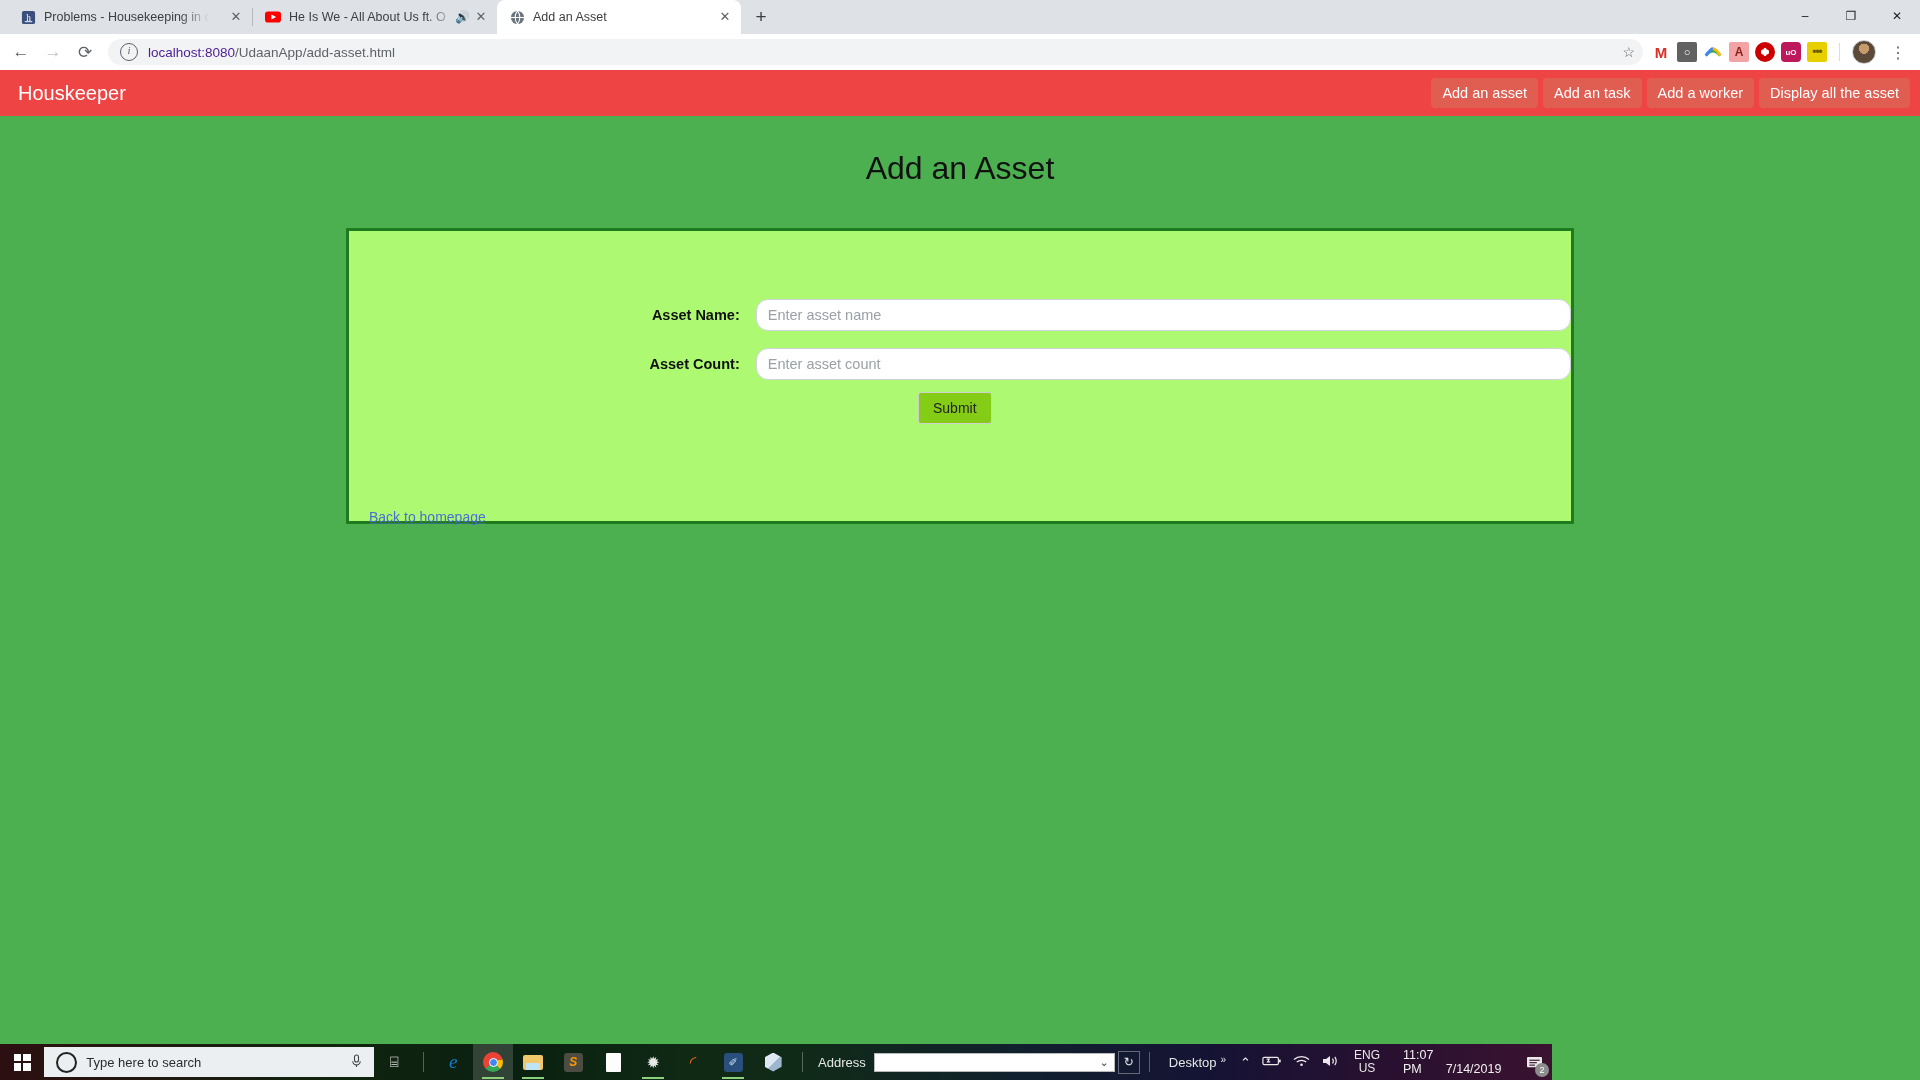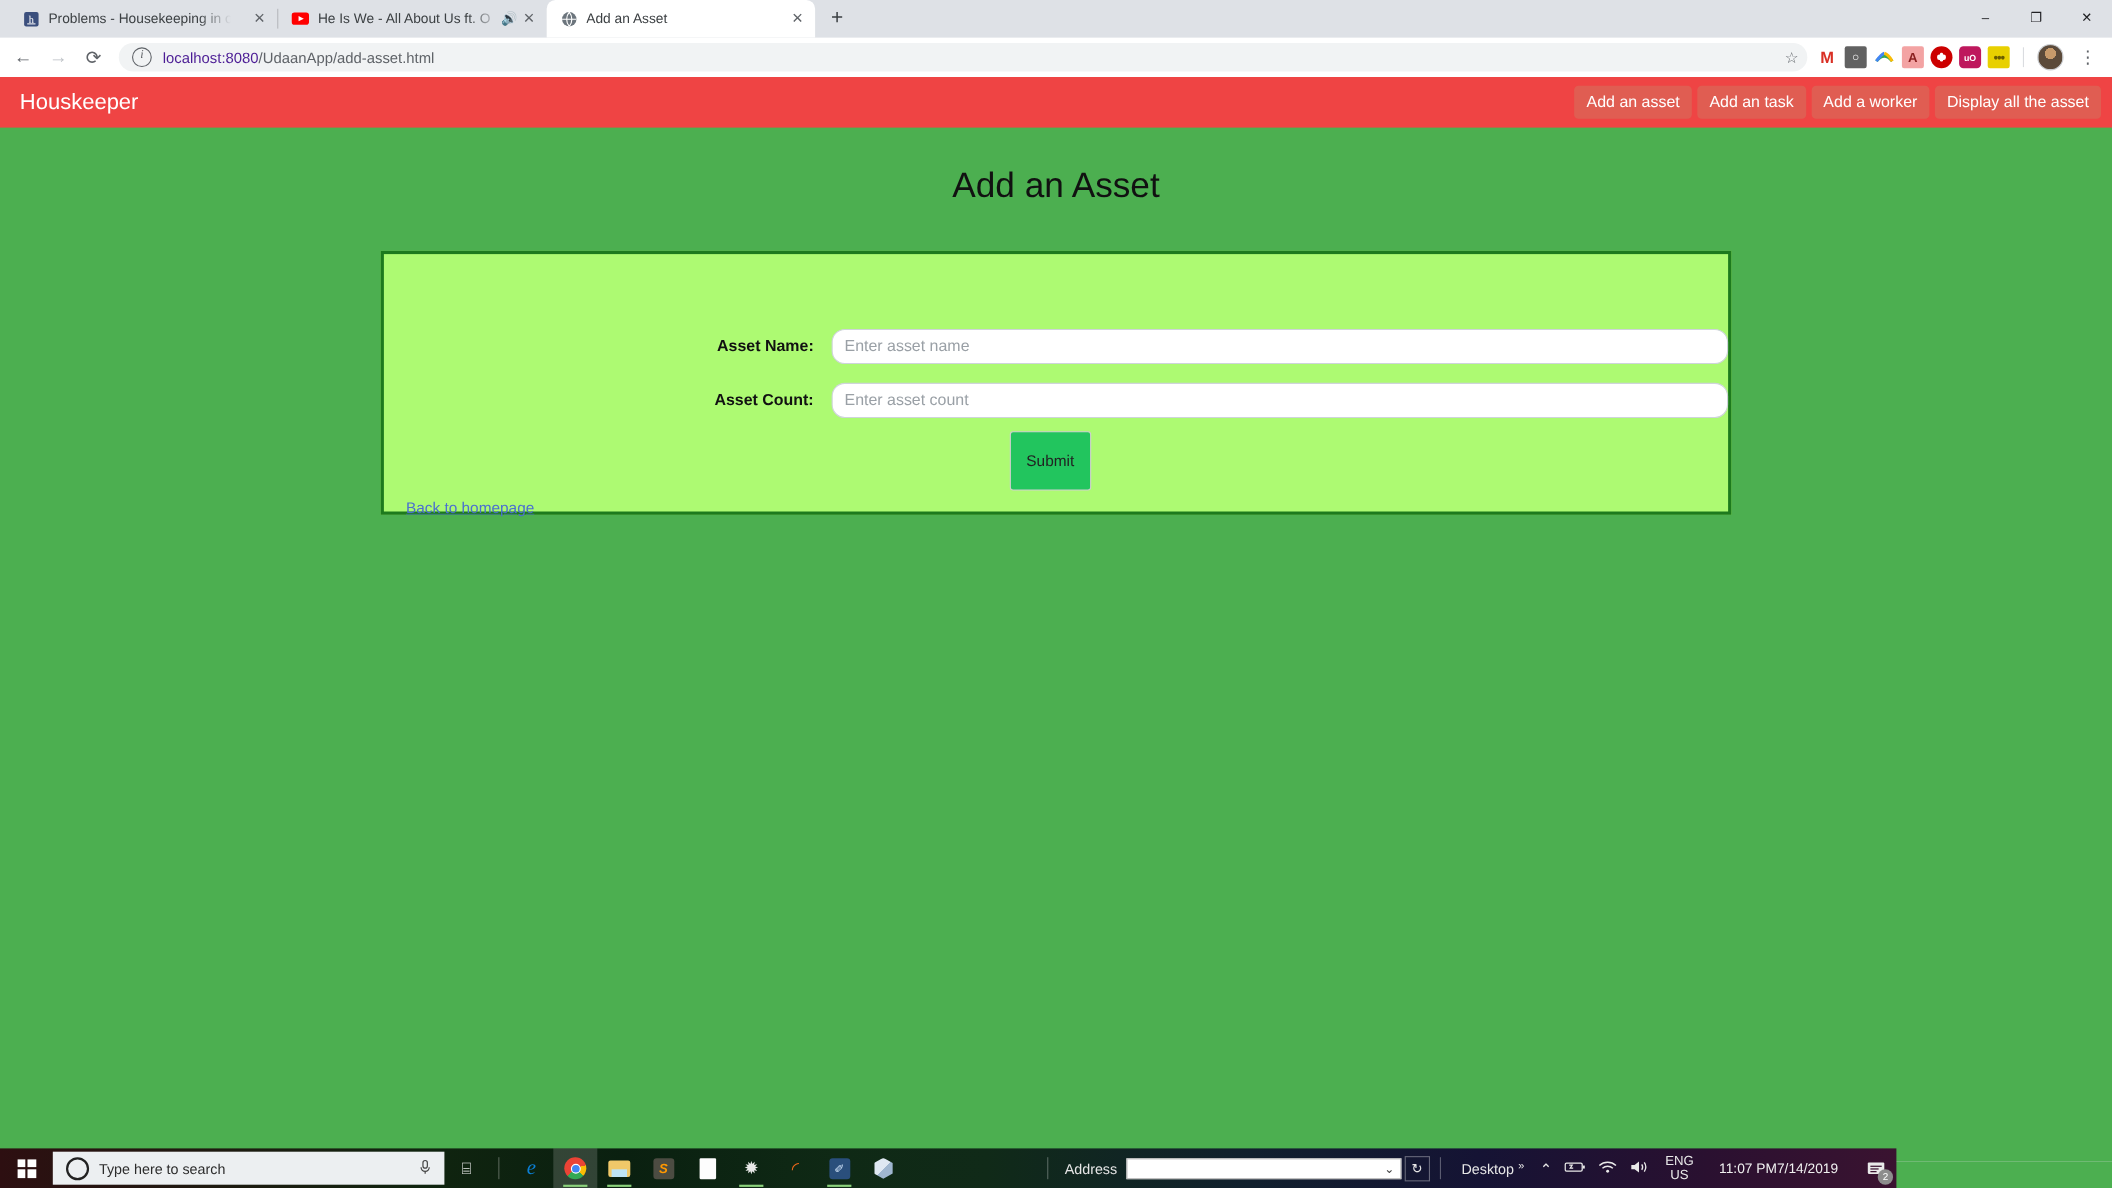--- a/index.html
+++ b/index.html
@@ -225,21 +225,21 @@
     font-weight: 400;
     color: #111;
     margin: 34px 0 0 0;
   }
 
   .panel {
     position: absolute;
     left: 346px;
     top: 158px;
     width: 1228px;
-    height: 240px;
+    height: 296px;
     background: #adfa72;
     border: 3px solid #1d7a1d;
     box-sizing: border-box;
   }
 
   .form-row {
     display: flex;
     align-items: center;
     margin-top: 0;
   }
@@ -266,45 +266,45 @@
     padding: 0 11px;
     box-sizing: border-box;
     font-family: "Liberation Sans", sans-serif;
   }
   .form-input::placeholder { color: #9aa0a6; }
 
   .submit-btn {
     position: absolute;
     left: 569px;
     top: 161px;
-    background: #22c55e;
+    background: #84cc16;
     border: 1px solid #cfcfcf;
     border-radius: 3px;
-    padding: 18px 14px;
+    padding: 7px 14px;
     font-size: 14px;
     color: #222;
     font-family: "Liberation Sans", sans-serif;
     cursor: pointer;
   }
 
   .back-link {
     position: absolute;
     left: 20px;
     bottom: -4px;
     font-size: 14px;
     color: #4a6fd0;
     text-decoration: underline;
     text-decoration-color: rgba(74,111,208,.55);
   }
 
   
   .taskbar {
     position: absolute;
     left: 0; bottom: 0;
-    width: 1724px;
+    width: 1552px;
     height: 36px;
     background: linear-gradient(90deg, #2d0f11 0%, #10240f 22%, #0a2010 33%, #0f2915 44%, #102a18 52%, #11202e 66%, #151334 78%, #2a1030 90%, #3a1330 100%);
     display: flex;
     align-items: center;
   }
   .start-btn {
     width: 48px; height: 36px;
     display: flex; align-items: center; justify-content: center;
   }
   .win-logo {

